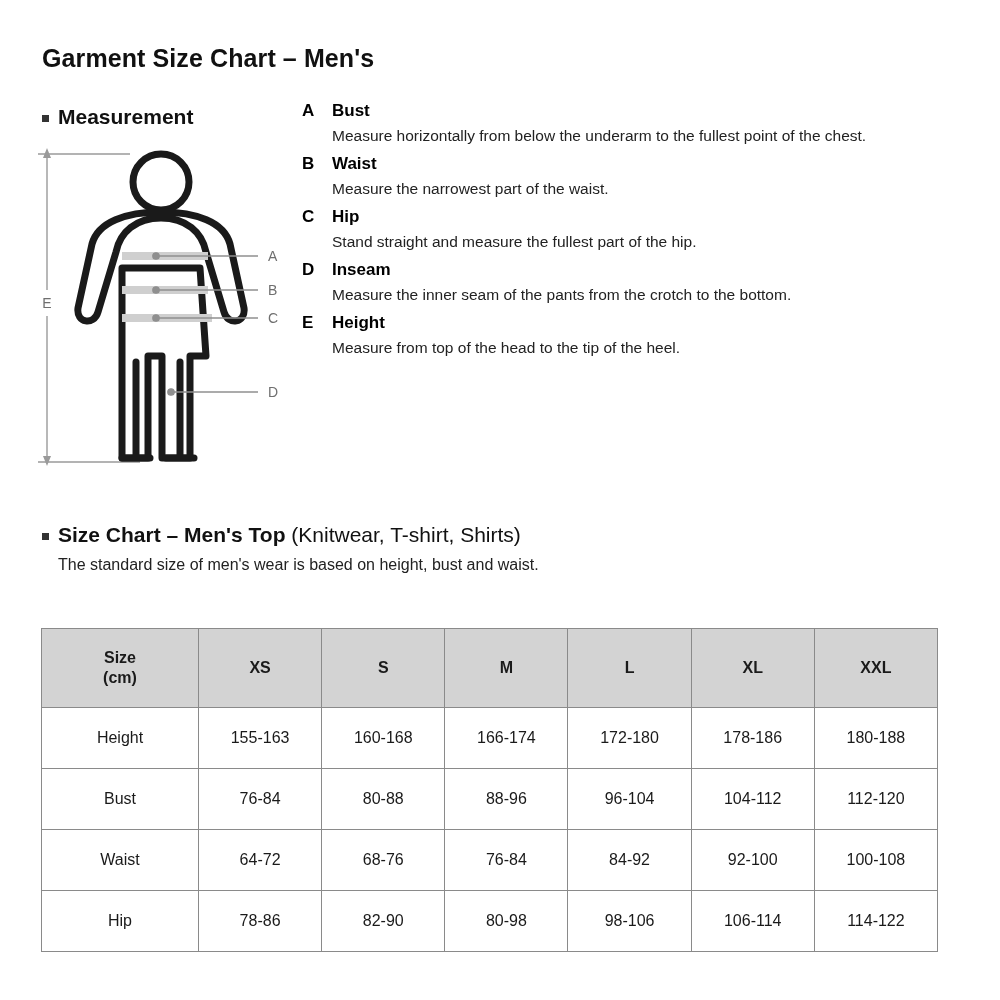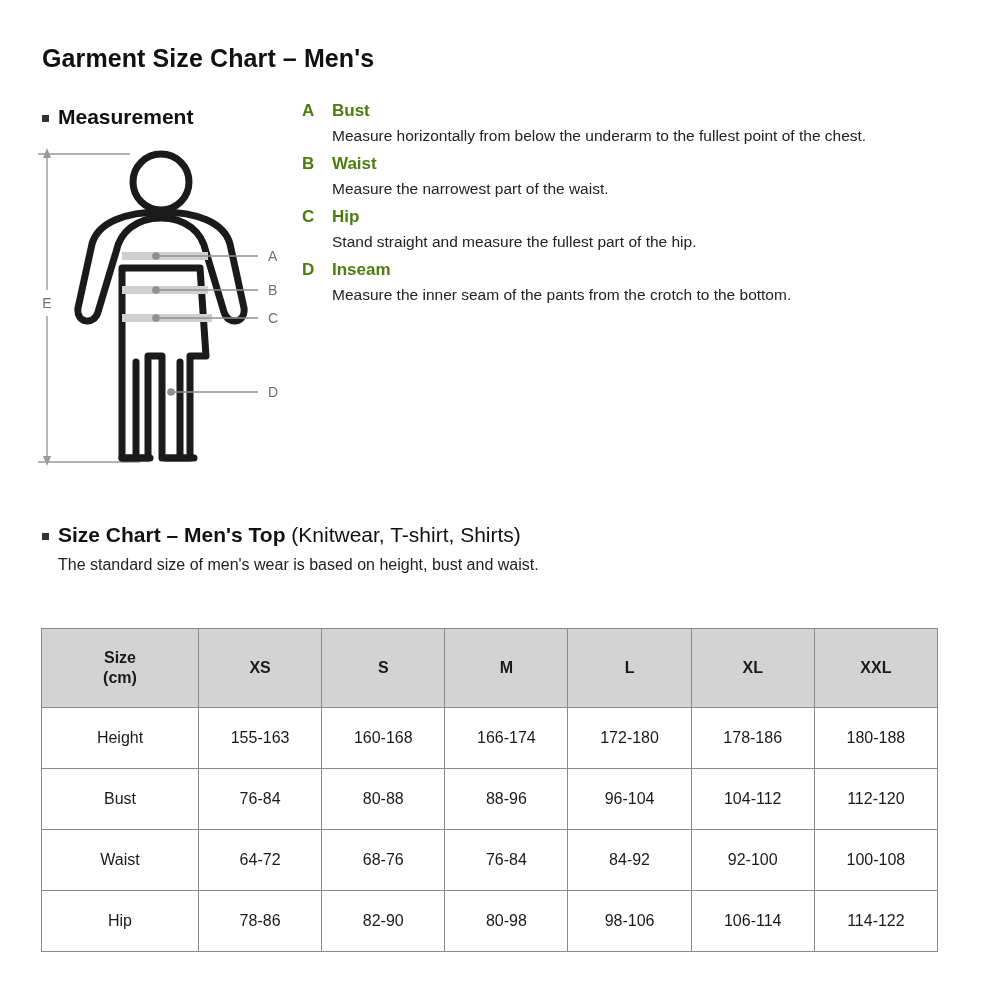--- a/index.html
+++ b/index.html
@@ -77,21 +77,21 @@
     left: 302px;
     top: 100px;
     width: 670px;
   }
   .def-row {
     margin-bottom: 7px;
   }
   .def-head {
     font-size: 17px;
     font-weight: bold;
-    color: #4d7c0f;
+    color: #000000;
     line-height: 22px;
   }
   .def-head .letter {
     display: inline-block;
     width: 30px;
   }
   .def-body {
     font-size: 15.5px;
     color: #222;
     line-height: 21px;
@@ -222,20 +222,24 @@
       </div>
       <div class="def-body">Stand straight and measure the fullest part of the hip.</div>
     </div>
     <div class="def-row">
       <div class="def-head">
         <span class="letter">D</span><span>Inseam</span>
       </div>
       <div class="def-body">Measure the inner seam of the pants from the crotch to the bottom.</div>
     </div>
     <div class="def-row">
+      <div class="def-head">
+        <span class="letter">E</span><span>Height</span>
+      </div>
+      <div class="def-body">Measure from top of the head to the tip of the heel.</div>
     </div>
   </div>
 
   <div class="bullet-heading" id="sizechart-heading">
     <span class="sq"></span><span>Size Chart – Men's Top</span>
     <span class="light">(Knitwear, T-shirt, Shirts)</span>
   </div>
   <div class="subnote">The standard size of men's wear is based on height, bust and waist.</div>
 
   <table class="size-table">

